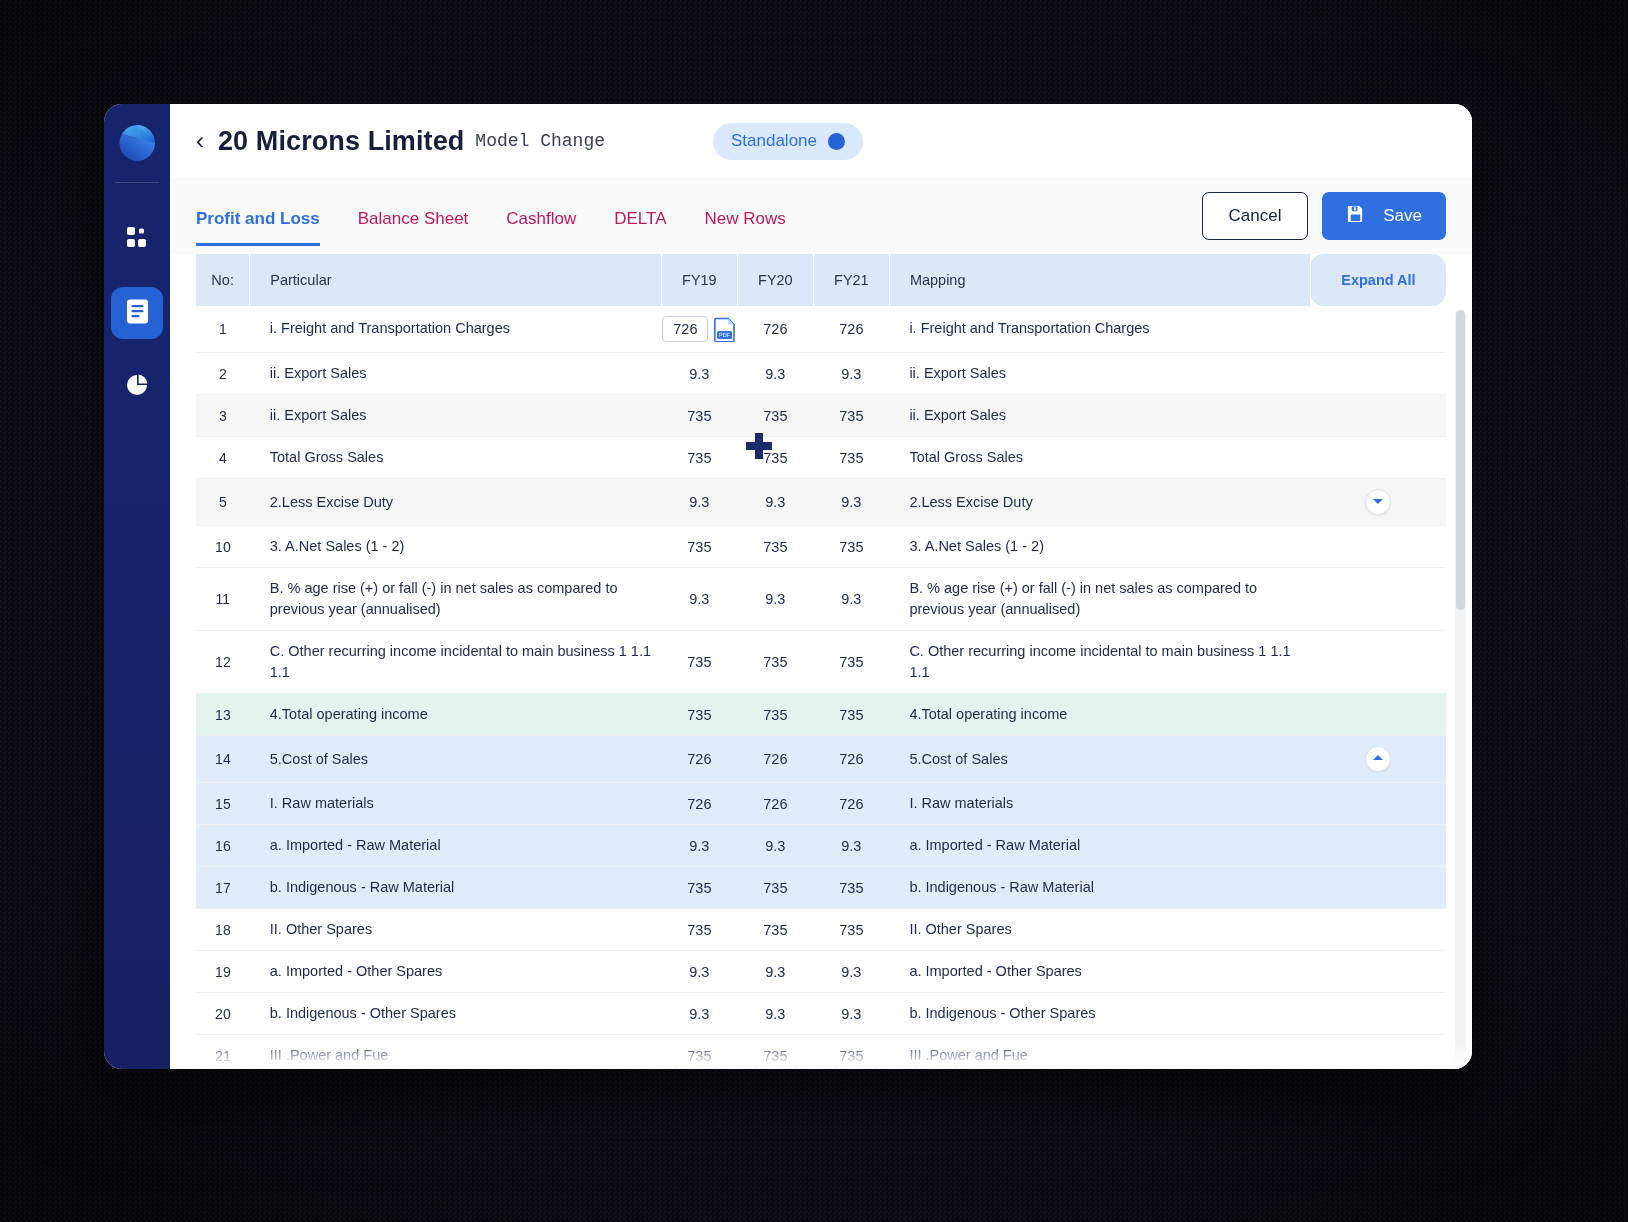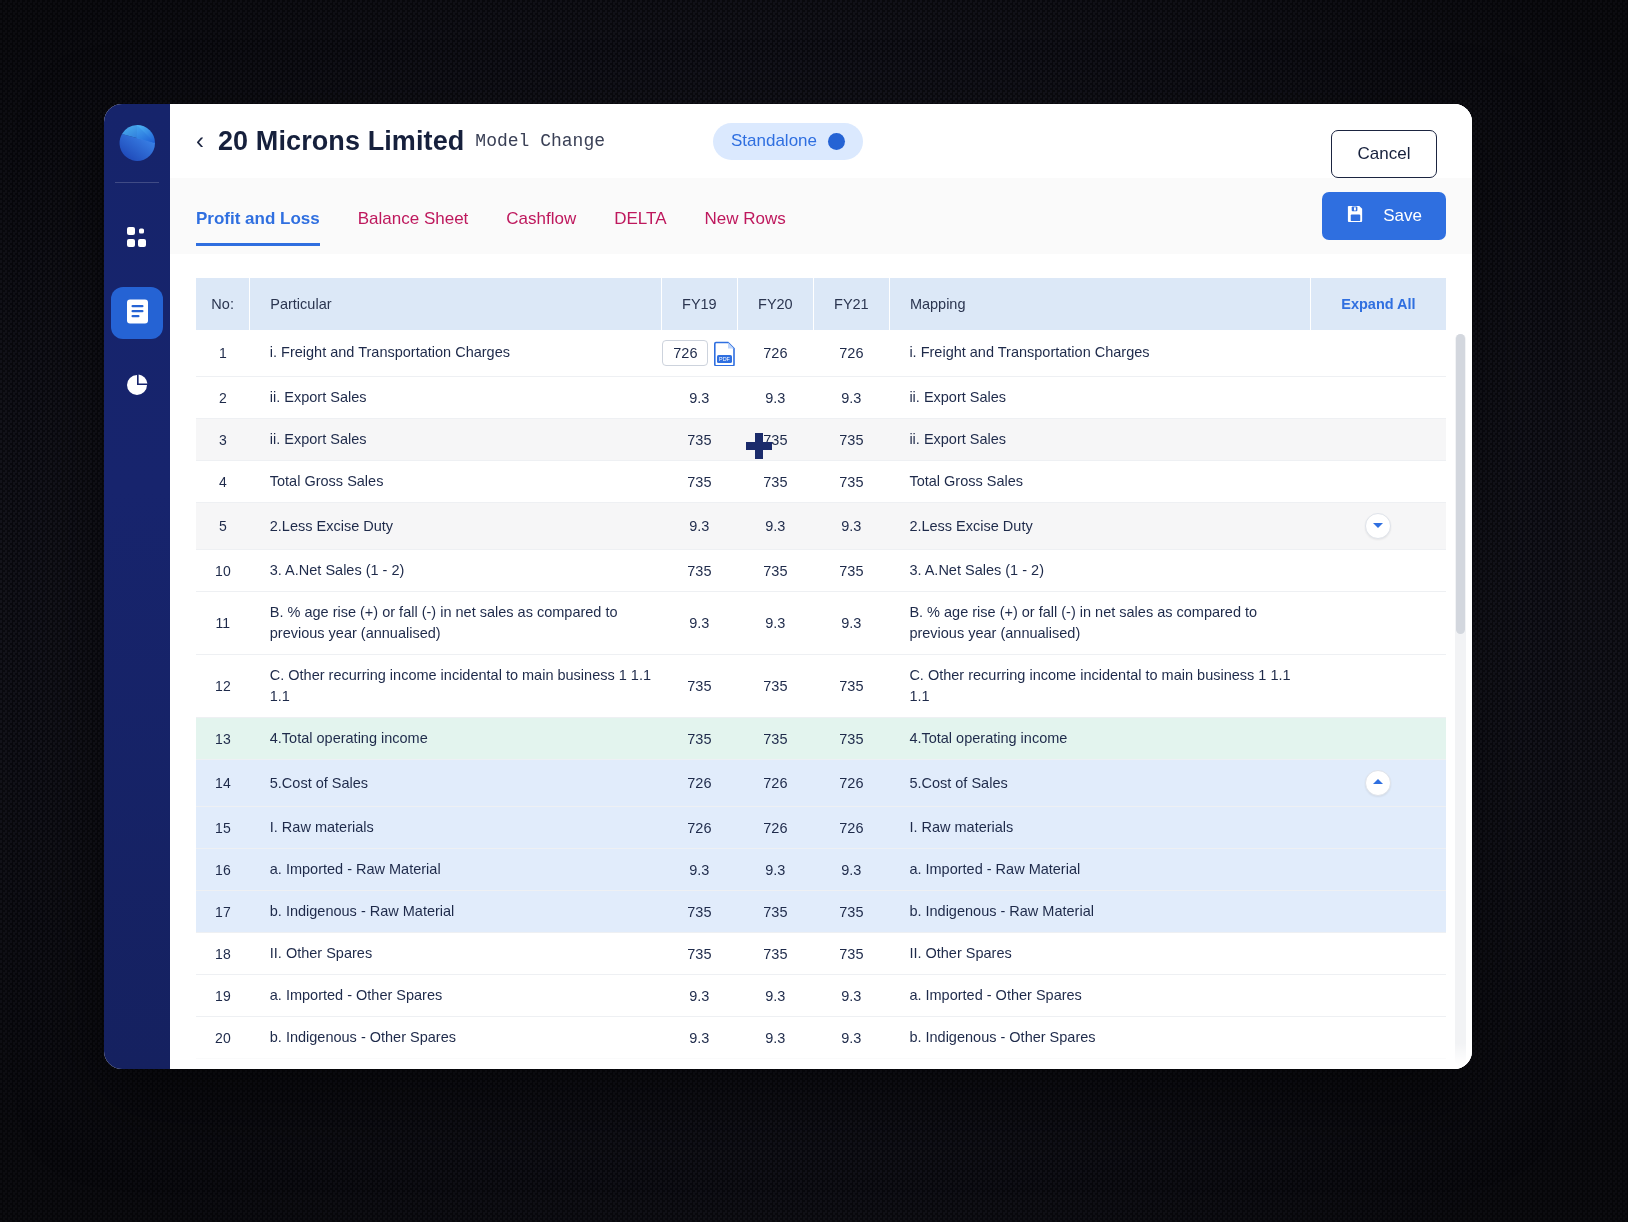--- a/index.html
+++ b/index.html
@@ -89,45 +89,45 @@
     display: flex; align-items: flex-end; padding: 0 26px 0 26px;
     position: relative;
   }
   #tabs { display: flex; gap: 38px; align-items: flex-end; height: 100%; padding-bottom: 0; }
   .tab {
     font-size: 17px; color: #be185d; cursor: pointer;
     padding-bottom: 14px; border-bottom: 3px solid transparent;
     position: relative; top: -8px;
   }
   .tab.active { color: #2f6fe0; font-weight: 700; border-bottom-color: #2f6fe0; }
-  #toolbar-actions { margin-left: auto; display: flex; gap: 14px; align-items: center; position: relative; top: -14px; flex-direction: column; }
+  #toolbar-actions { margin-left: auto; display: flex; gap: 14px; align-items: center; position: relative; top: -14px; }
   #cancel-button {
     width: 106px; height: 48px; border: 1.4px solid #1b2440; border-radius: 7px;
     background: #fff; color: #16203c; font-size: 17px; cursor: pointer;
     font-family: "Liberation Sans", sans-serif;
   }
   #save-button {
     width: 124px; height: 48px; border: none; border-radius: 7px;
     background: #2f6fe0; color: #fff; font-size: 17px; cursor: pointer;
     display: flex; align-items: center; justify-content: center; gap: 18px;
     font-family: "Liberation Sans", sans-serif;
   }
 
   
-  #table-wrap { flex: 1; padding: 0 26px; position: relative; overflow: hidden; margin-top: 24px; }
+  #table-wrap { flex: 1; padding: 0 26px; position: relative; overflow: hidden; }
   table { width: 100%; border-collapse: collapse; table-layout: fixed; }
 
   thead th {
     background: #dce8f7;
     font-size: 14.5px; font-weight: 400; color: #2b3550;
     text-align: left; padding: 16px 0;
     border-right: 1.5px solid #ffffff;
     height: 52px; vertical-align: middle;
   }
-  thead th:last-child { border-right: none; }
+  thead th:last-child { border-right: none; border-radius: 14px; }
   th.c-no      { width: 46px;  text-align: center; padding-left:0; }
   th.c-part    { width: 352px; padding-left: 20px; }
   th.c-fy      { width: 65px;  text-align: center; }
   th.c-map     { width: 360px; padding-left: 20px; }
   th.c-exp     { width: 116px; text-align: center; color: #2f6fe0; font-weight: 700; cursor: pointer; }
 
   tbody td {
     font-size: 14.5px; color: #1e2a4a;
     padding: 10px 0; vertical-align: middle;
     border-bottom: 1px solid #eef0f3;

